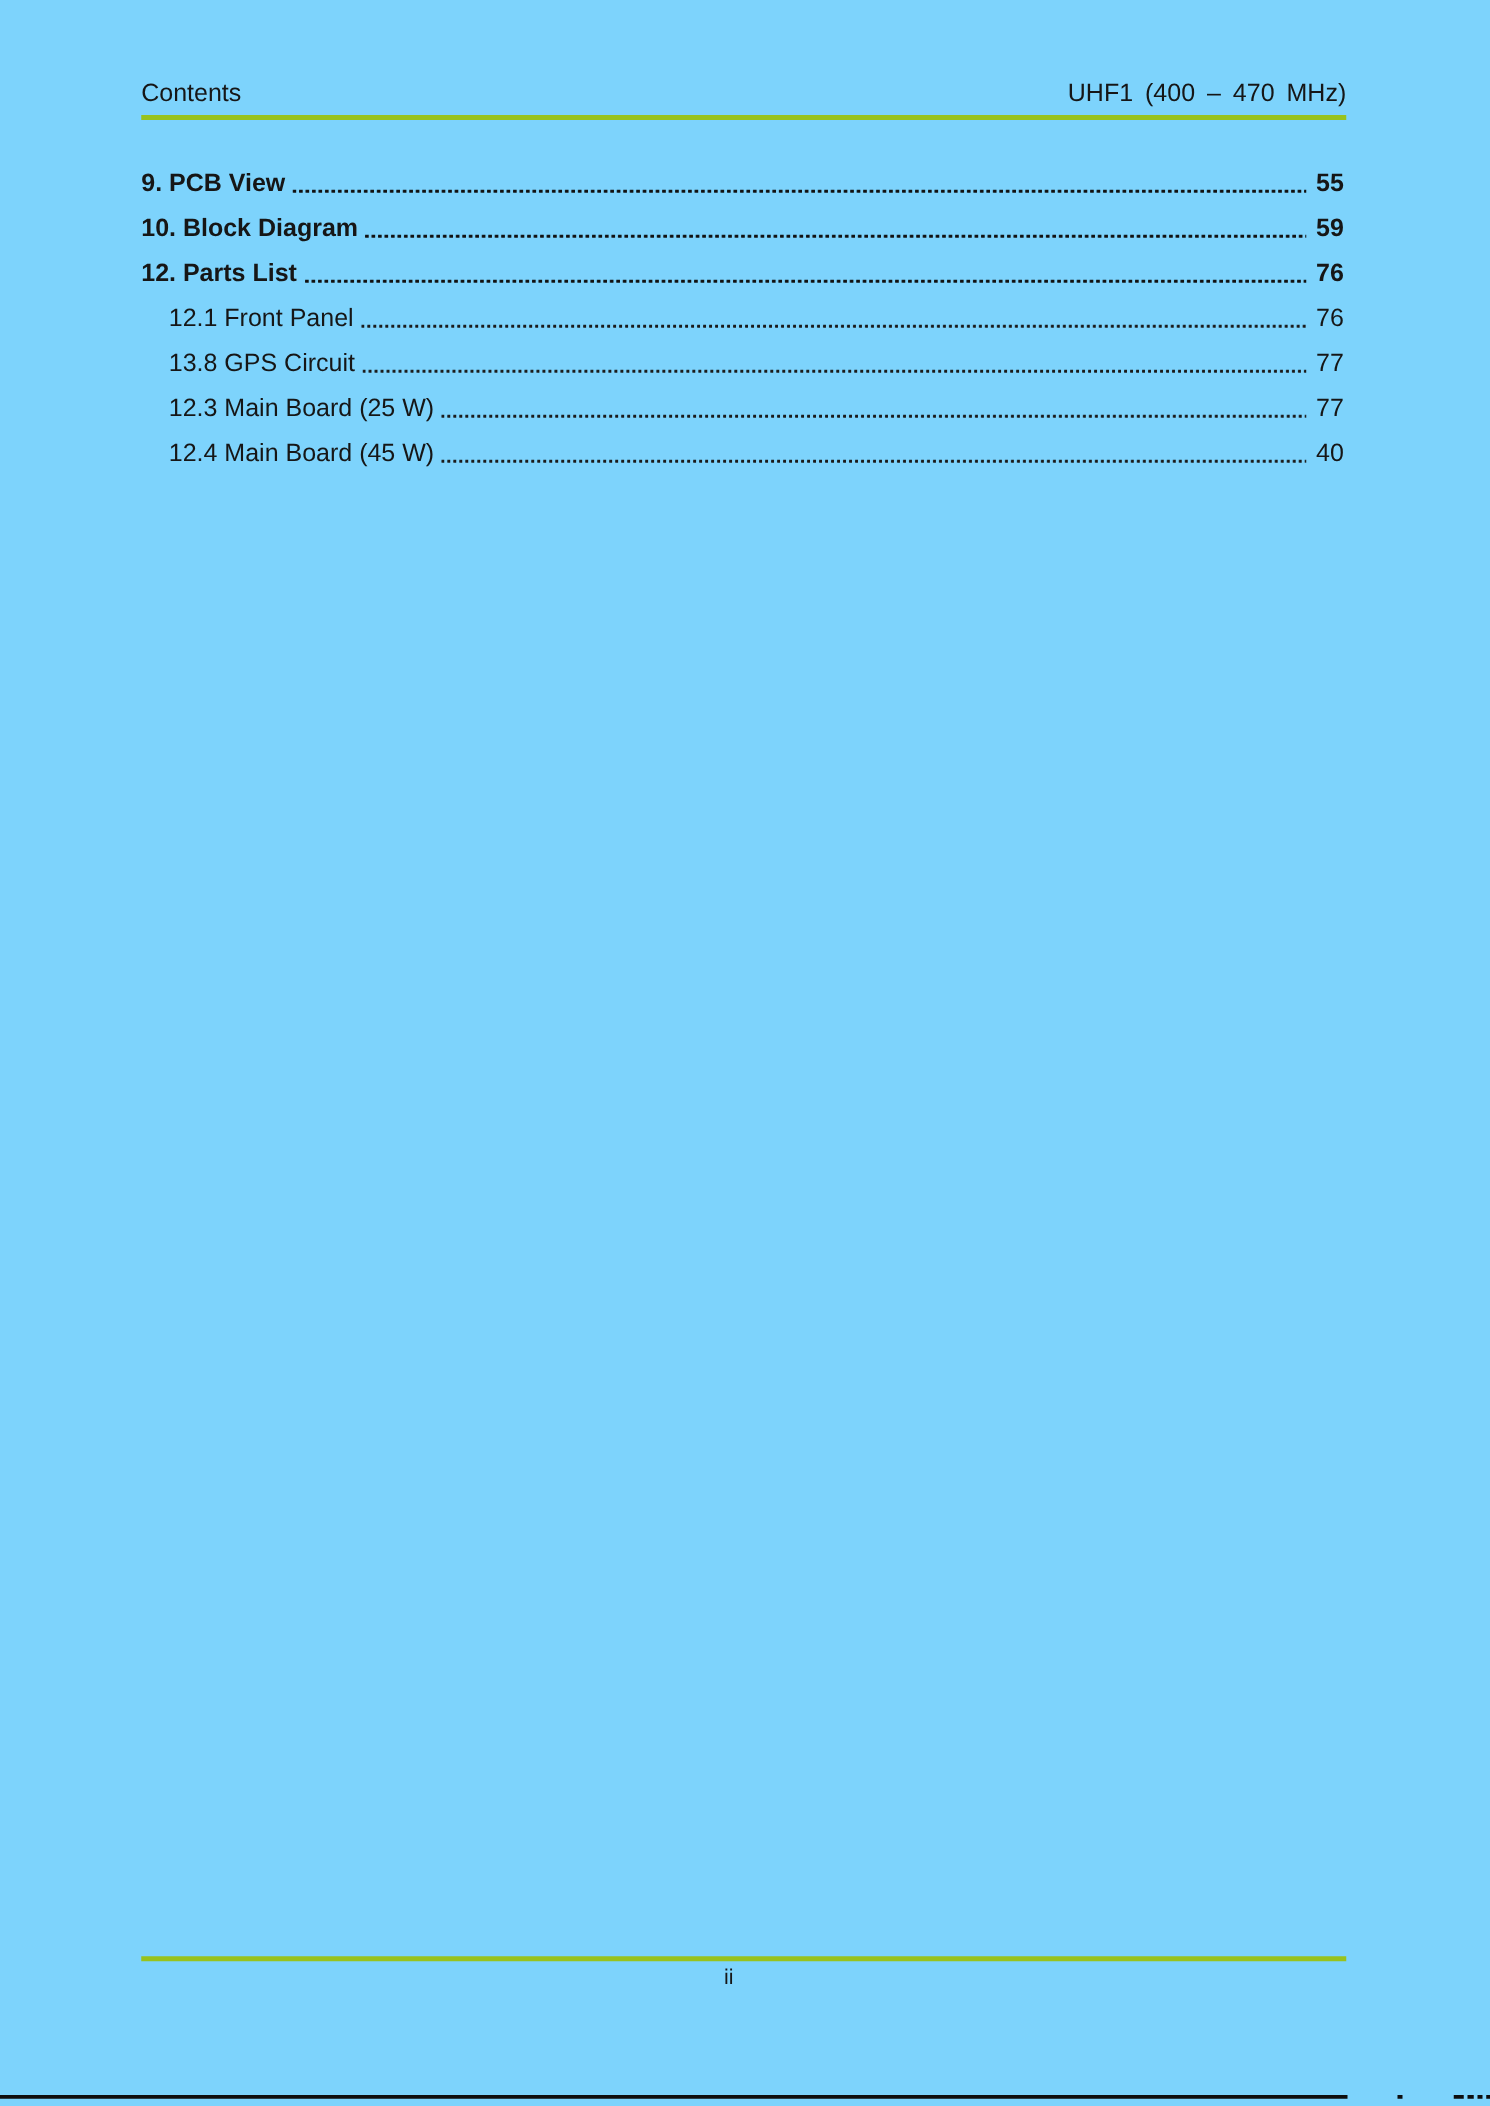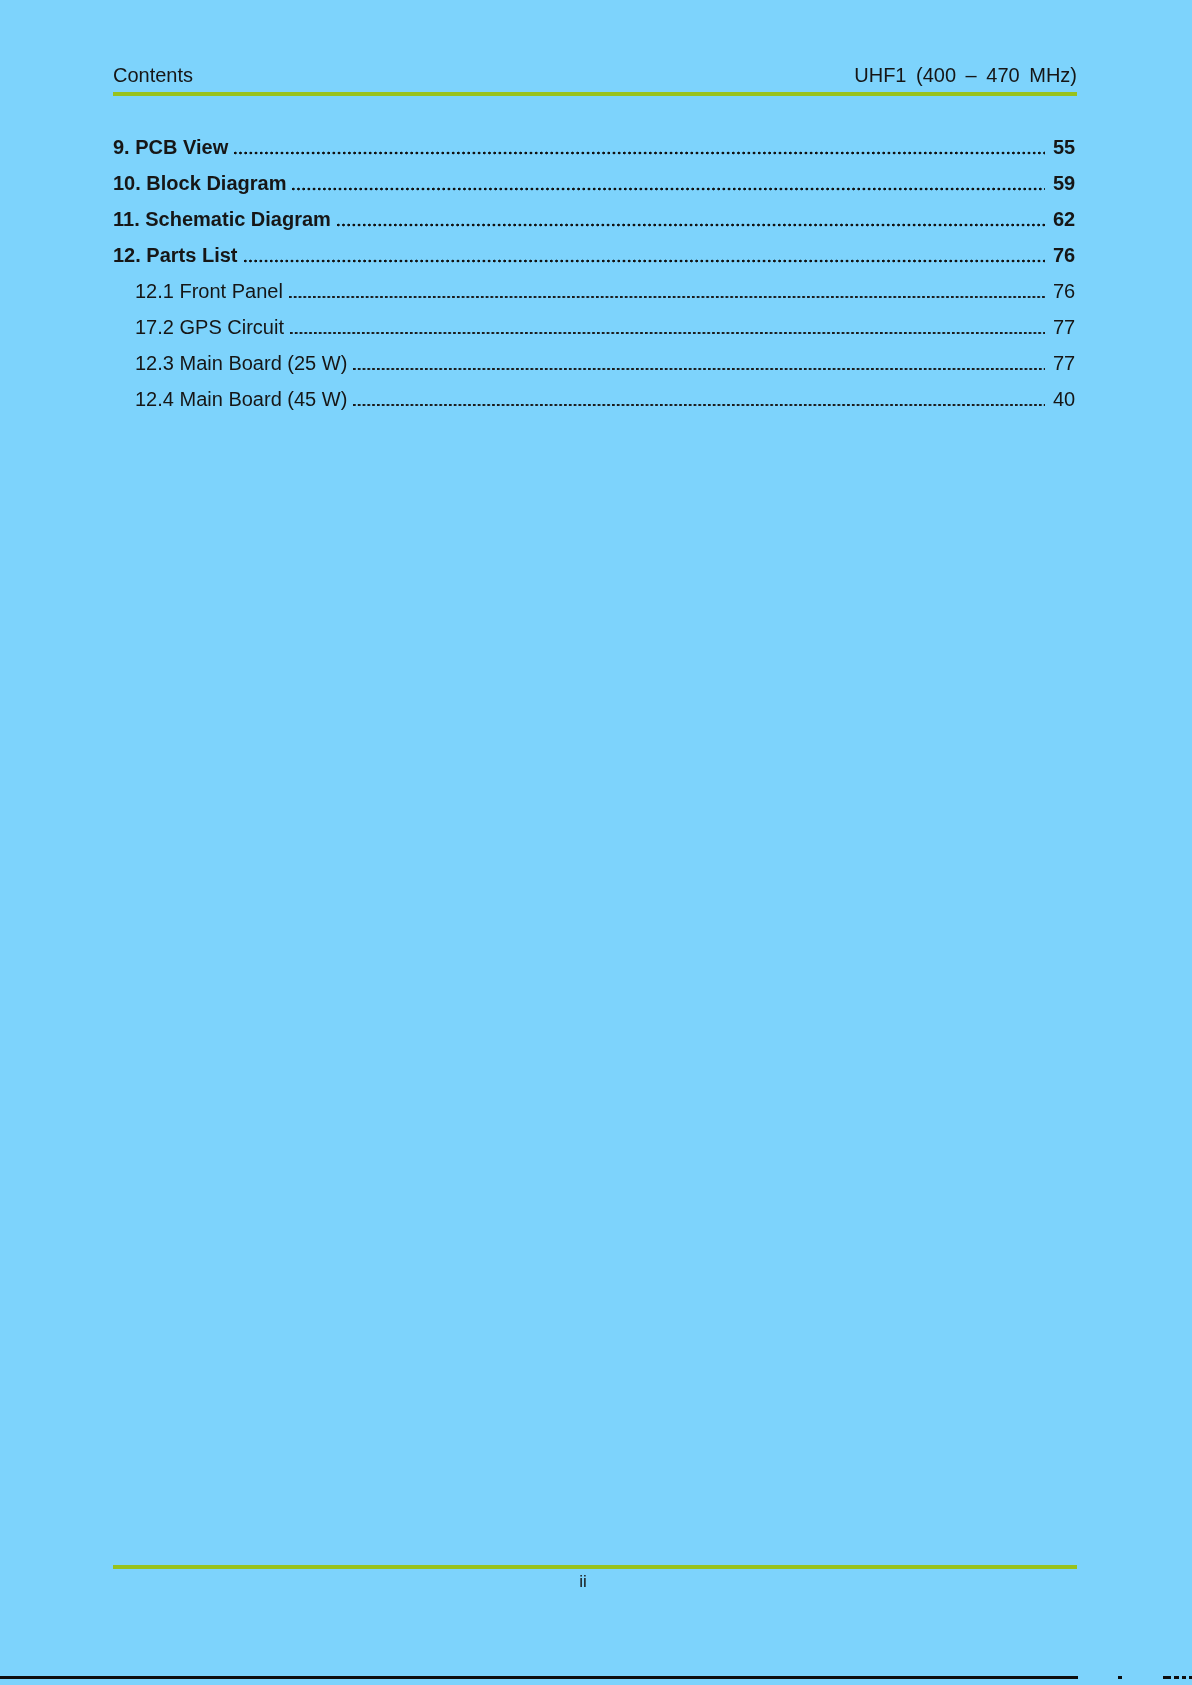--- a/index.html
+++ b/index.html
@@ -119,40 +119,35 @@
       <span class="dots"></span>
       <span class="pg">55</span>
     </div>
 
     <div class="row lvl1">
       <span class="lbl">10. Block Diagram</span>
       <span class="dots"></span>
       <span class="pg">59</span>
     </div>
 
-    <div class="row lvl1">
-      <span class="lbl">11. Schematic Diagram</span>
-      <span class="dots"></span>
-      <span class="pg">62</span>
-    </div>
 
     <div class="row lvl1">
       <span class="lbl">12. Parts List</span>
       <span class="dots"></span>
       <span class="pg">76</span>
     </div>
 
     <div class="row lvl2">
       <span class="lbl">12.1 Front Panel</span>
       <span class="dots"></span>
       <span class="pg">76</span>
     </div>
 
     <div class="row lvl2">
-      <span class="lbl">17.2 GPS Circuit</span>
+      <span class="lbl">13.8 GPS Circuit</span>
       <span class="dots"></span>
       <span class="pg">77</span>
     </div>
 
     <div class="row lvl2">
       <span class="lbl">12.3 Main Board (25 W)</span>
       <span class="dots"></span>
       <span class="pg">77</span>
     </div>
 

